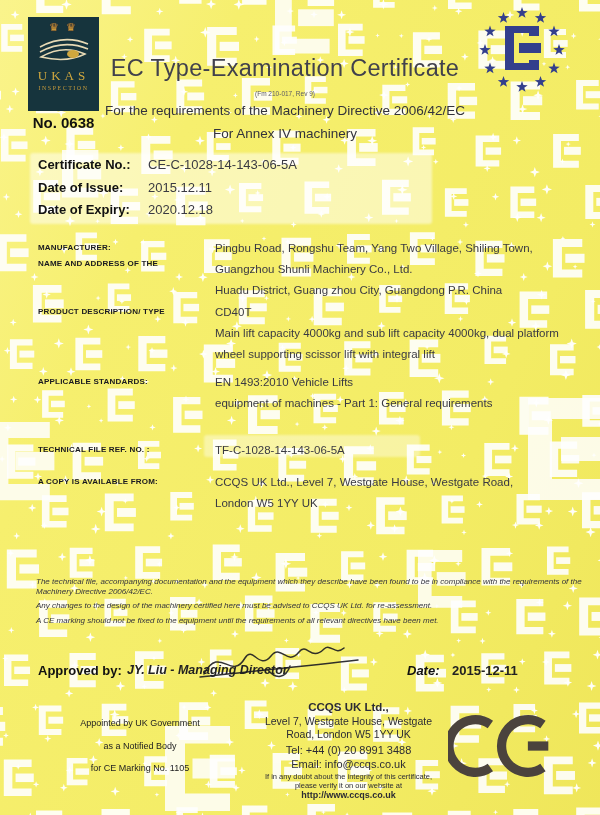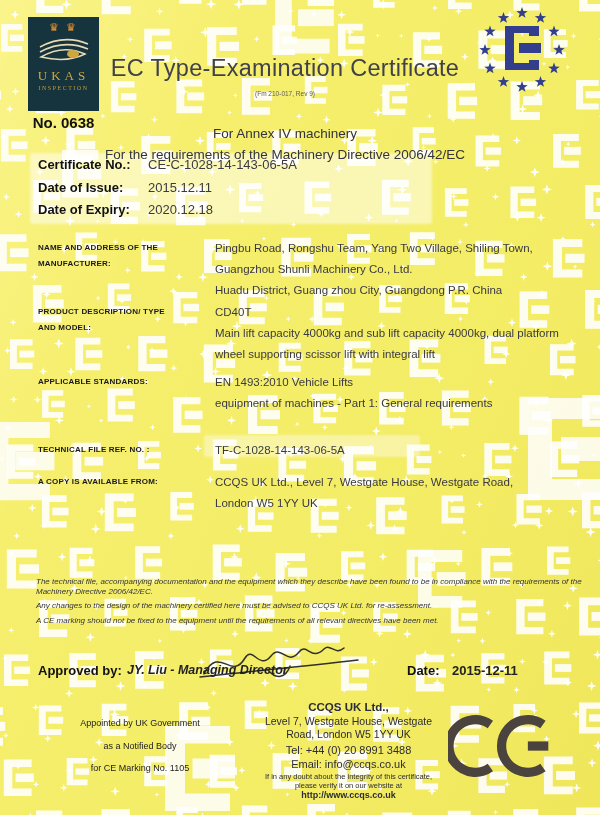--- a/index.html
+++ b/index.html
@@ -18,40 +18,40 @@
   .ukas-crowns{font-size:11px;color:#c59a3a;letter-spacing:2px;line-height:12px;text-shadow:0 0 1px #7a2d1d;}
   .ukas-name{font-family:"Liberation Serif",serif;color:#cfa73e;font-size:13px;letter-spacing:4px;margin-top:1px;}
   .ukas-sub{font-family:"Liberation Serif",serif;color:#c59a3a;font-size:6px;letter-spacing:1.5px;margin-top:1px;}
   .ukas-number{position:absolute;left:16px;top:114px;width:95px;text-align:center;font-weight:bold;font-size:15px;color:#111;}
 
   .eu-emblem{position:absolute;left:448px;top:4px;}
 
   .hdr{position:absolute;left:40px;width:490px;text-align:center;}
   .title{top:55px;font-size:23.5px;font-weight:500;color:#41414c;letter-spacing:0.3px;}
   .form-ref{top:90px;font-size:6.5px;color:#5a5a64;}
-  .sub1{top:103px;font-size:13.5px;color:#33333c;margin-top:44px;}
+  .sub1{top:103px;font-size:13.5px;color:#33333c;}
   .sub2{top:126px;font-size:13.5px;color:#33333c;}
 
   .field-row{position:absolute;left:38px;font-size:13px;}
   .f0{top:157px}.f1{top:180px}.f2{top:202px}
   .field-label{display:inline-block;width:108px;font-weight:bold;color:#111;}
   .field-value{position:absolute;left:110px;top:0;white-space:nowrap;color:#3a3a42;}
 
   .section{position:absolute;left:38px;width:540px;}
   .s0{top:238px}.s1{top:302px}.s2{top:372px}.s3{top:440px}.s4{top:472px}
   .sec-label{position:absolute;left:0;top:2px;width:168px;font-size:8px;font-weight:bold;color:#191920;line-height:16px;letter-spacing:0.2px;}
   .sec-value{position:absolute;left:177px;top:0;width:365px;font-size:11.5px;color:#3a3a42;line-height:21px;}
 
   .legal{position:absolute;left:36px;top:577px;width:550px;font-size:8px;font-style:italic;color:#33333c;line-height:1.24;}
   .legal p{margin:0 0 4.5px 0;}
 
   .approval-label{position:absolute;left:38px;top:663px;font-size:13px;font-weight:bold;color:#111;}
   .approver{position:absolute;left:127px;top:663px;font-size:12.5px;font-weight:bold;font-style:italic;color:#222;}
   .signature{position:absolute;left:198px;top:636px;}
-  .date-label{position:absolute;left:407px;top:663px;font-size:13px;font-weight:bold;color:#111;}
+  .date-label{position:absolute;left:407px;top:663px;font-size:13px;font-weight:bold;color:#111;font-style:italic;}
   .date-value{position:absolute;left:452px;top:663px;font-size:13px;font-weight:bold;color:#222;}
 
   .nb{position:absolute;left:40px;width:200px;text-align:center;font-size:9px;color:#222;}
   .nb0{top:718px}.nb1{top:741px}.nb2{top:763px}
   .org{position:absolute;left:246px;width:205px;text-align:center;color:#2c2c34;}
   .org-name{top:701px;font-size:11.5px;font-weight:bold;}
   .org-a0{top:715px;font-size:10.5px;}
   .org-a1{top:728px;font-size:10.5px;}
   .org-tel{top:744px;font-size:11px;}
   .org-email{top:758px;font-size:11px;}
@@ -689,34 +689,33 @@
     <span class="field-label">Date of Issue:</span>
     <span class="field-value">2015.12.11</span>
   </div>
   <div class="field-row f2">
     <span class="field-label">Date of Expiry:</span>
     <span class="field-value">2020.12.18</span>
   </div>
 
   <div class="section s0">
     <div class="sec-label">
+      <div>MANUFACTURER:</div>
       <div>NAME AND ADDRESS OF THE</div>
-      <div>MANUFACTURER:</div>
     </div>
     <div class="sec-value">
       <div>Pingbu Road, Rongshu Team, Yang Two Village, Shiling Town,</div>
       <div>Guangzhou Shunli Machinery Co., Ltd.</div>
       <div>Huadu District, Guang zhou City, Guangdong P.R. China</div>
     </div>
   </div>
 
   <div class="section s1">
     <div class="sec-label">
       <div>PRODUCT DESCRIPTION/ TYPE</div>
-      <div>AND MODEL:</div>
     </div>
     <div class="sec-value">
       <div>CD40T</div>
       <div>Main lift capacity 4000kg and sub lift capacity 4000kg, dual platform</div>
       <div>wheel supporting scissor lift with integral lift</div>
     </div>
   </div>
 
   <div class="section s2">
     <div class="sec-label">

